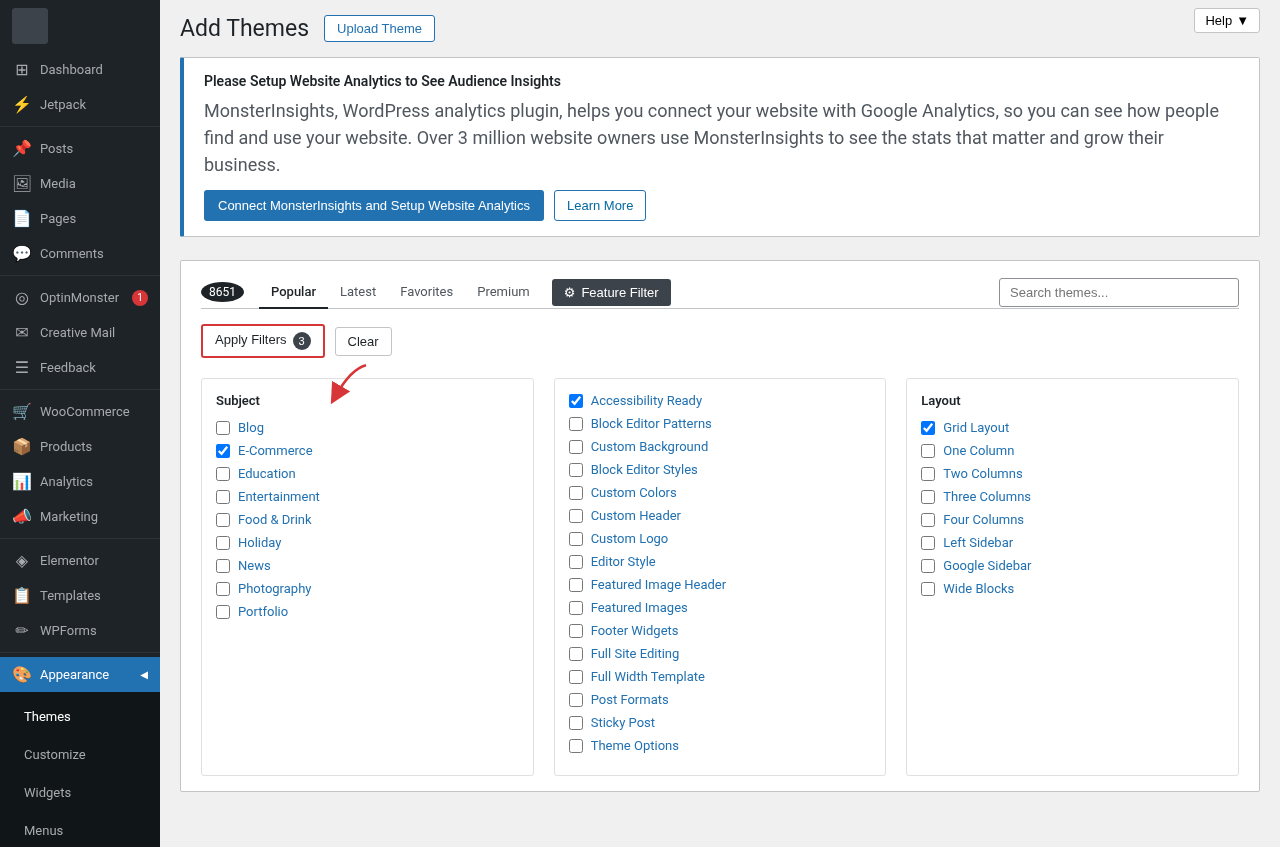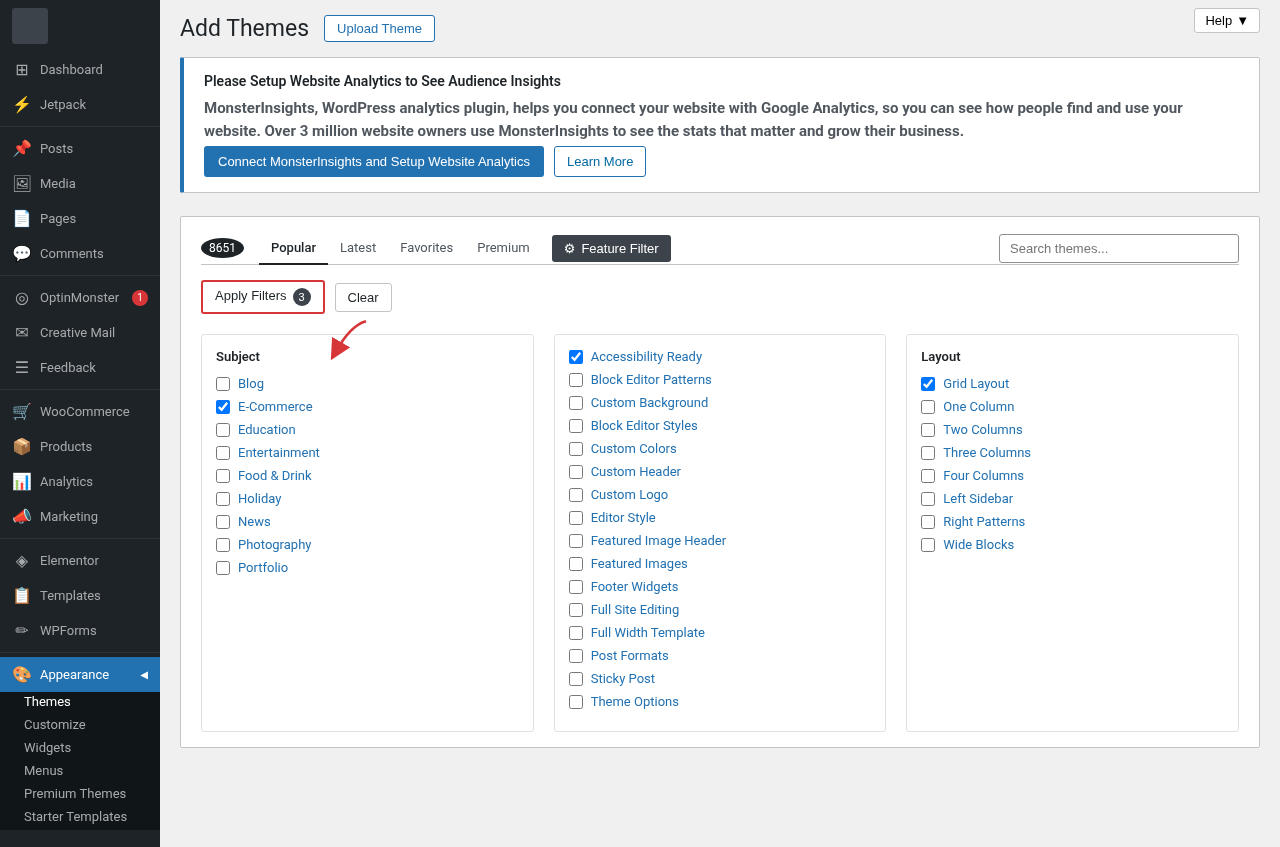--- a/index.html
+++ b/index.html
@@ -42,21 +42,21 @@
     .badge {
       background: #d63638;
       color: #fff;
       border-radius: 50%;
       font-size: 10px;
       width: 16px; height: 16px;
       display: flex; align-items: center; justify-content: center;
       margin-left: auto;
     }
     .sidebar-sub { background: #101517; }
-    .sidebar-sub .sidebar-item { padding: 2px 12px 6px 24px; font-size: 13px; color: #a7aaad; }
+    .sidebar-sub .sidebar-item { padding: 17px 12px 6px 24px; font-size: 13px; color: #a7aaad; }
     .sidebar-sub .sidebar-item.active-sub { color: #fff; }
     .sidebar-separator { border-top: 1px solid #2c3338; margin: 4px 0; }
 
     
     #main {
       flex: 1;
       overflow-y: auto;
       background: #f0f0f1;
       padding: 15px 20px;
     }
@@ -106,25 +106,24 @@
       margin-bottom: 20px;
       border-radius: 2px;
     }
     .analytics-banner h3 {
       font-size: 14px;
       font-weight: 600;
       color: #1d2327;
       margin-bottom: 8px;
     }
     .analytics-banner p {
-      font-size: 15px;
+      font-size: 18px;
       color: #50575e;
-      margin-bottom: 4px;
+      margin-bottom: 12px;
       line-height: 1.5;
-      font-weight: bold;
     }
     .banner-actions { display: flex; gap: 10px; align-items: flex-start; }
     .connect-btn {
       background: #2271b1;
       color: #fff;
       border: none;
       padding: 8px 14px;
       border-radius: 3px;
       cursor: pointer;
       font-size: 13px;
@@ -567,21 +566,21 @@
         <div class="checkbox-item">
           <input type="checkbox" id="cb-fc" style="">
           <label for="cb-fc">Four Columns</label>
         </div>
         <div class="checkbox-item">
           <input type="checkbox" id="cb-ls" style="">
           <label for="cb-ls">Left Sidebar</label>
         </div>
         <div class="checkbox-item">
           <input type="checkbox" id="cb-rs" style="">
-          <label for="cb-rs">Right Patterns</label>
+          <label for="cb-rs">Google Sidebar</label>
         </div>
         <div class="checkbox-item">
           <input type="checkbox" id="cb-wb" style="">
           <label for="cb-wb">Wide Blocks</label>
         </div>
       </div>
 
     </div>
   </div>
 </div>

